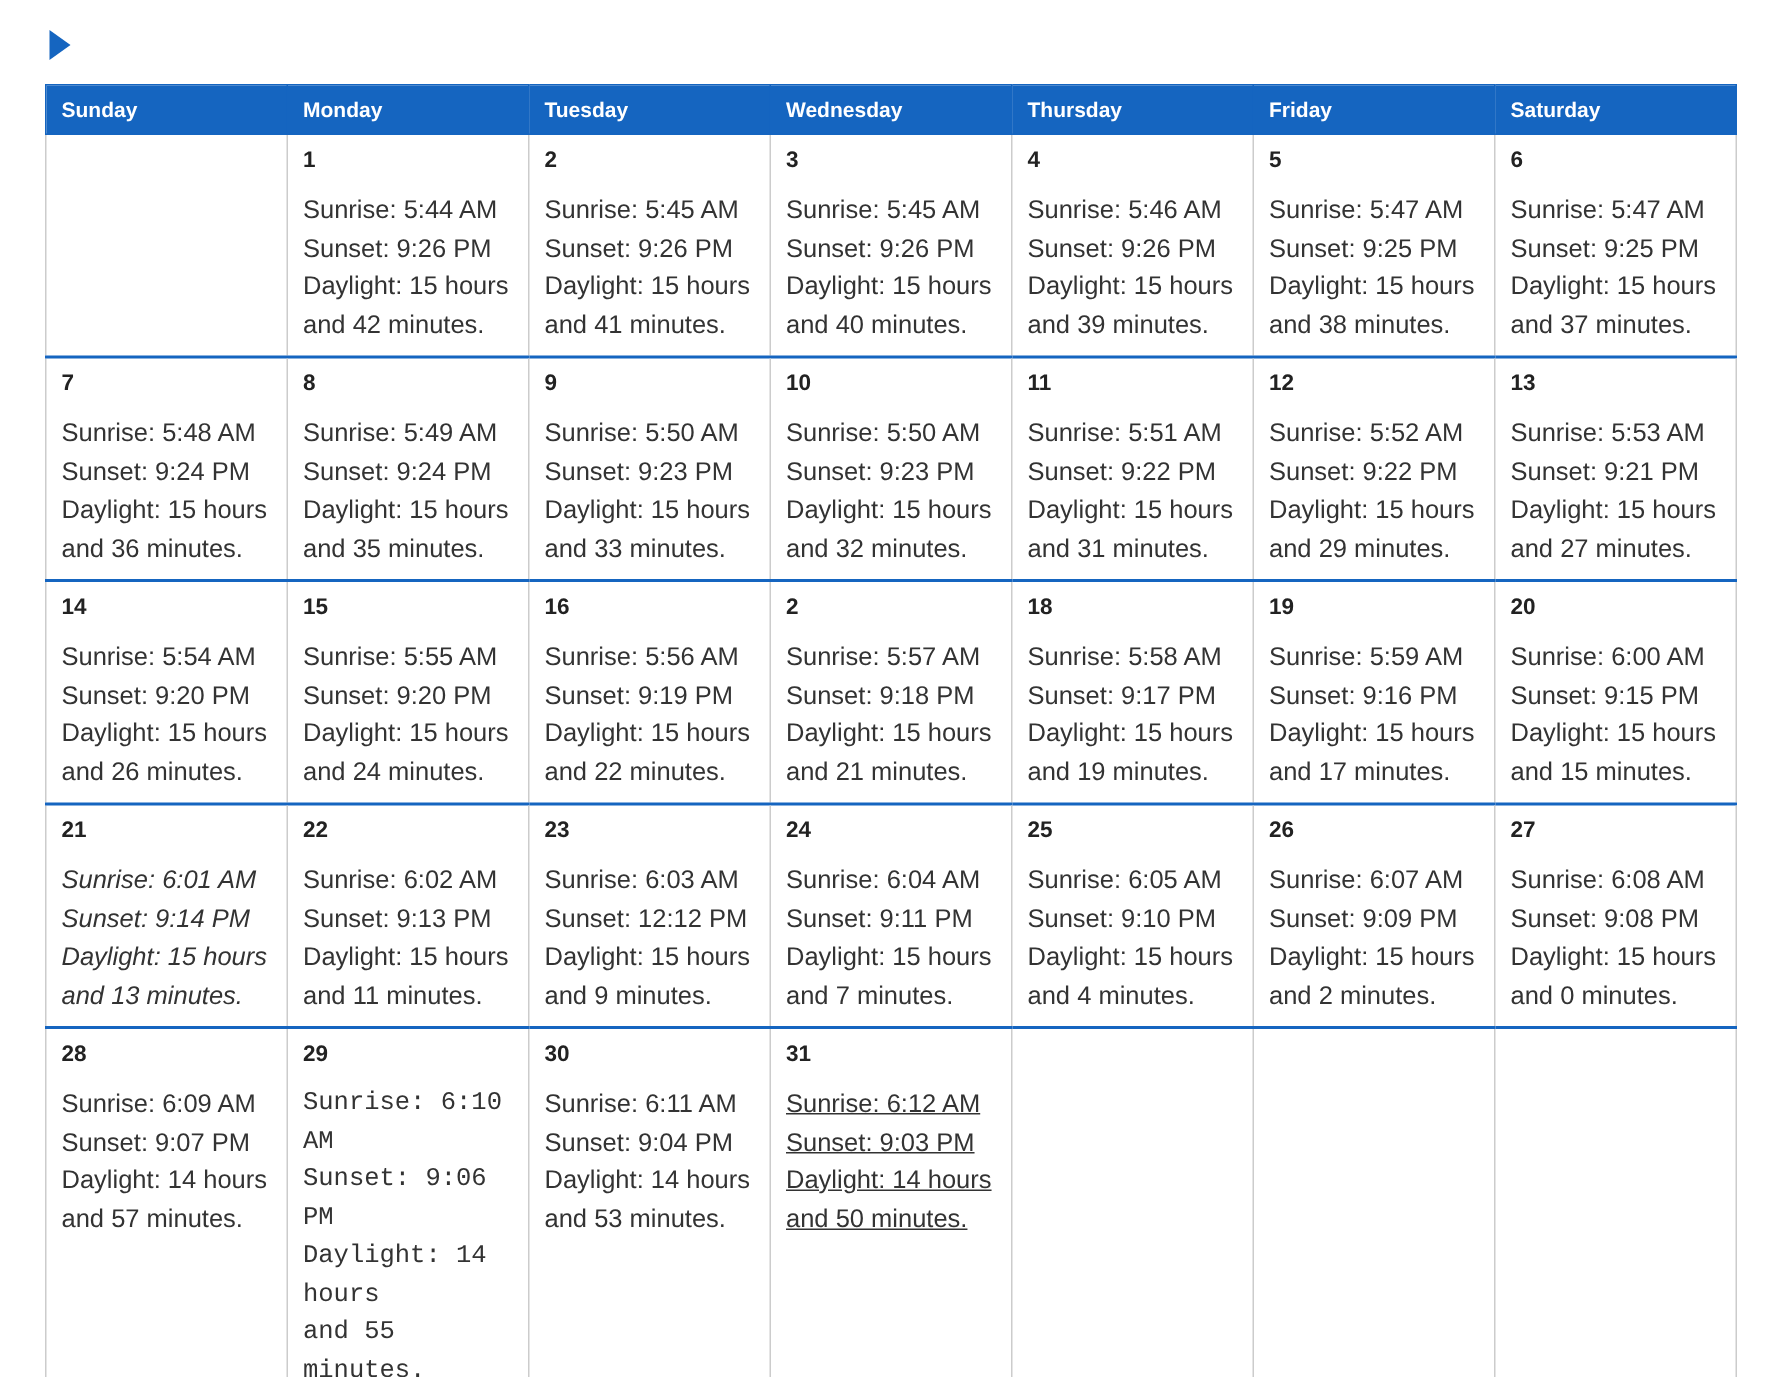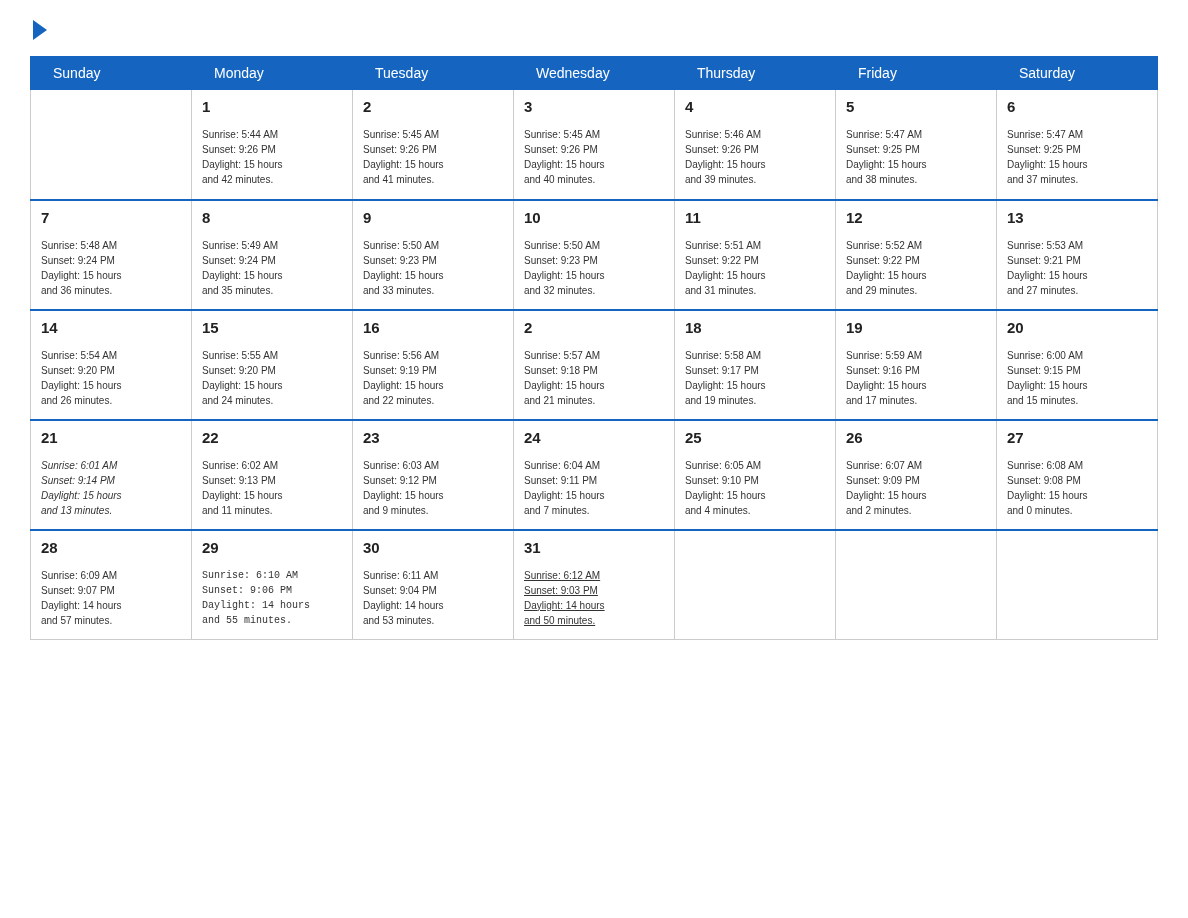--- a/index.html
+++ b/index.html
@@ -60,22 +60,22 @@
     }
     table {
       width: 100%;
       border-collapse: collapse;
       table-layout: fixed;
     }
     thead tr th {
       background-color: #1565c0;
       color: #fff;
       font-size: 14px;
-      font-weight: normal;
-      padding: 8px 22px;
+      font-weight: bold;
+      padding: 8px 10px;
       text-align: left;
       border: 1px solid #1565c0;
     }
     tbody tr td {
       vertical-align: top;
       padding: 8px 10px;
       font-size: 12px;
       color: #333;
       border: 1px solid #ccc;
       height: 110px;
@@ -84,21 +84,21 @@
       background: #fff;
     }
     .day-number {
       font-size: 15px;
       font-weight: bold;
       color: #222;
       display: block;
       margin-bottom: 4px;
     }
     .day-info {
-      font-size: 10px;
+      font-size: 17px;
       color: #333;
       line-height: 1.5;
       margin-top: 12px;
     }
     tbody tr:not(:last-child) td {
       border-bottom: 2px solid #1565c0;
     }
   </style>
 </head>
 <body>
@@ -288,21 +288,21 @@
         <td>
           <span class="day-number">22</span>
           <div class="day-info" style="white-space: pre-line;">Sunrise: 6:02 AM
 Sunset: 9:13 PM
 Daylight: 15 hours
 and 11 minutes.</div>
         </td>
         <td>
           <span class="day-number">23</span>
           <div class="day-info" style="white-space: pre-line;">Sunrise: 6:03 AM
-Sunset: 9:12 PM
+Sunset: 12:12 PM
 Daylight: 15 hours
 and 9 minutes.</div>
         </td>
         <td>
           <span class="day-number">24</span>
           <div class="day-info" style="white-space: pre-line;">Sunrise: 6:04 AM
 Sunset: 9:11 PM
 Daylight: 15 hours
 and 7 minutes.</div>
         </td>

